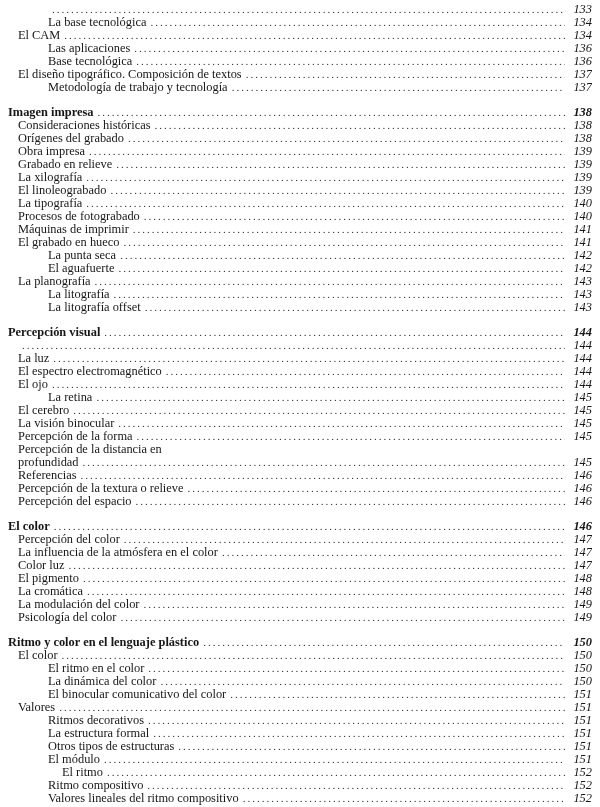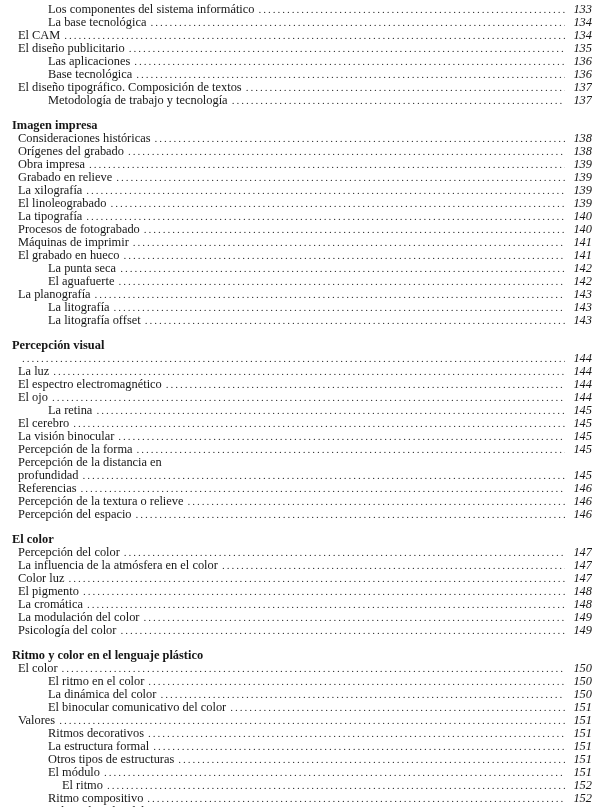--- a/index.html
+++ b/index.html
@@ -17,21 +17,21 @@
   .toc-sections { width: 100%; }
   .section + .section { margin-top: 12px; }
   .row {
     display: flex;
     align-items: baseline;
     height: 13px;
     line-height: 13px;
     overflow: hidden;
   }
   .row.h .label, .row.h .page { font-weight: bold; }
-  .lvl0 { padding-left: 0; flex-direction: column; }
+  .lvl0 { padding-left: 0; }
   .lvl1 { padding-left: 10px; }
   .lvl2 { padding-left: 40px; }
   .lvl3 { padding-left: 54px; justify-content: center; }
   .label { white-space: nowrap; flex: 0 0 auto; }
   .leader {
     flex: 1 1 auto;
     overflow: hidden;
     white-space: nowrap;
     margin: 0 3px 0 4px;
     color: #2b2b2b;
@@ -50,38 +50,32 @@
   }
   .nopage .leader::after { content: ""; }
   .nopage .page { visibility: hidden; }
 </style>
 </head>
 <body>
 
 <div class="toc-sections">
     <div class="section">
       <div class="row lvl2">
-    <span class="label">Los componentes del sistema informático</span>
     <span class="leader"></span>
     <span class="page">133</span>
   </div>
       <div class="row lvl2">
     <span class="label">La base tecnológica</span>
     <span class="leader"></span>
     <span class="page">134</span>
   </div>
       <div class="row lvl1">
     <span class="label">El CAM</span>
     <span class="leader"></span>
     <span class="page">134</span>
-  </div>
-      <div class="row lvl1">
-    <span class="label">El diseño publicitario</span>
-    <span class="leader"></span>
-    <span class="page">135</span>
   </div>
       <div class="row lvl2">
     <span class="label">Las aplicaciones</span>
     <span class="leader"></span>
     <span class="page">136</span>
   </div>
       <div class="row lvl2">
     <span class="label">Base tecnológica</span>
     <span class="leader"></span>
     <span class="page">136</span>

